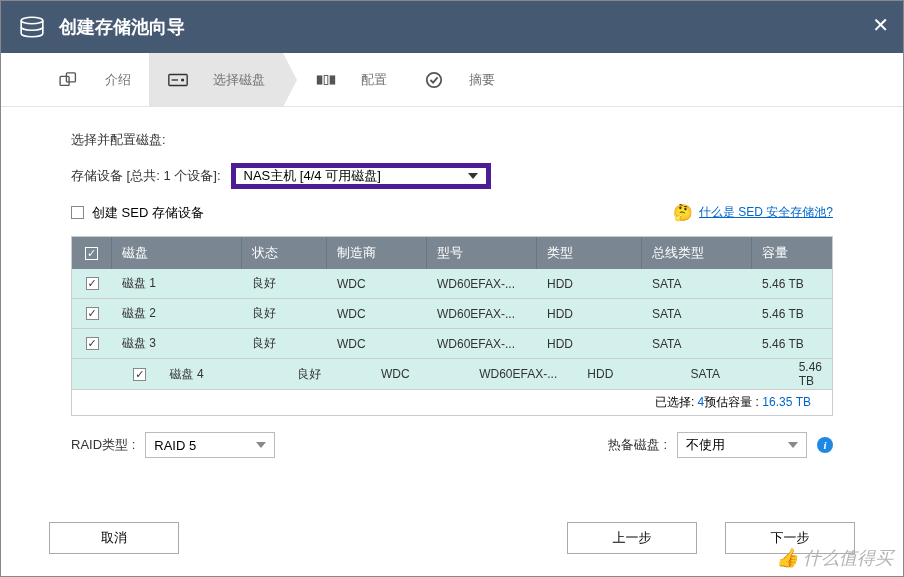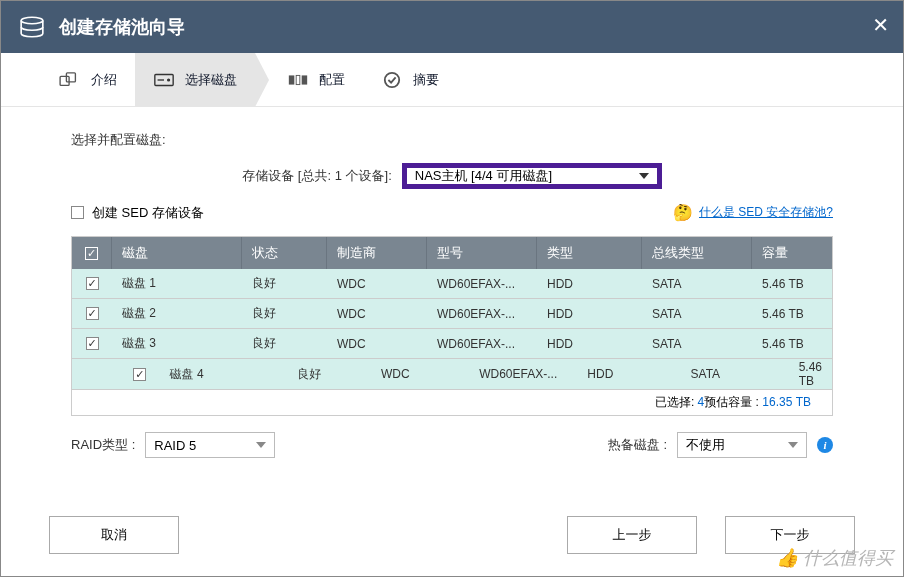--- a/index.html
+++ b/index.html
@@ -3,27 +3,27 @@
   <meta charset="utf-8">
   <style>
     * { box-sizing: border-box; margin: 0; padding: 0; }
     body { font-family: "Microsoft YaHei", Arial, sans-serif; font-size: 13px; background: #b0b0b0; width: 904px; height: 577px; overflow: hidden; }
     .dialog { background: #fff; width: 904px; height: 577px; position: relative; border: 1px solid #888; }
     .titlebar { background: #455a72; color: #fff; height: 52px; display: flex; align-items: center; padding: 0 18px; }
     .titlebar .db-icon { width: 26px; height: 22px; margin-right: 14px; }
     .titlebar .title { font-size: 18px; font-weight: 700; }
     .close-btn { position: absolute; right: 14px; top: 12px; color: #fff; font-size: 20px; cursor: pointer; }
     .stepper { height: 54px; display: flex; align-items: center; padding: 0 40px; border-bottom: 1px solid #e5e5e5; gap: 0; }
-    .step { display: flex; align-items: center; gap: 10px; padding: 0 18px; height: 54px; color: #0f172a; position: relative; }
+    .step { display: flex; align-items: center; gap: 24px; padding: 0 18px; height: 54px; color: #737373; position: relative; }
     .step.active { background: #e5e5e5; }
     .step .step-icon { width: 22px; height: 18px; }
     .step-arrow { width: 0; height: 0; border-top: 27px solid transparent; border-bottom: 27px solid transparent; border-left: 14px solid #e5e5e5; }
     .content { padding: 24px 70px 0 70px; }
     .section-label { font-size: 13px; color: #333; margin-bottom: 14px; }
-    .row { display: flex; align-items: center; margin-bottom: 14px; gap: 10px; justify-content: center; }
+    .row { display: flex; align-items: center; margin-bottom: 14px; gap: 10px; }
     .label { font-size: 13px; color: #333; white-space: nowrap; }
     .select { display: flex; align-items: center; justify-content: space-between; border: 5px solid #4c1d95; height: 26px; padding: 0 8px; background: #fff; }
     .select .triangle { width: 0; height: 0; border-left: 5px solid transparent; border-right: 5px solid transparent; border-top: 6px solid #333; }
     .select.light { border: 1px solid #bbb; }
     .select.light .triangle { border-top-color: #888; }
     .checkbox-row { display: flex; align-items: center; gap: 8px; }
     .checkbox { width: 13px; height: 13px; border: 1px solid #888; display: inline-flex; align-items: center; justify-content: center; background: #fff; }
     .checkbox.checked::after { content: "✓"; font-size: 11px; color: #333; }
     .sed-row { display: flex; justify-content: space-between; align-items: center; margin-bottom: 14px; }
     .sed-link { display: flex; align-items: center; gap: 6px; }
@@ -43,21 +43,21 @@
     .col-type { width: 105px; }
     .col-bus { width: 110px; }
     .col-cap { flex: 1; }
     .table-footer { display: flex; justify-content: flex-end; padding: 4px 21px; border: 1px solid #ccc; border-top: none; font-size: 12px; }
     .blue { color: #0066cc; }
     .raid-row { display: flex; justify-content: space-between; align-items: center; margin-top: 16px; }
     .raid-left { display: flex; align-items: center; gap: 10px; }
     .raid-right { display: flex; align-items: center; gap: 10px; }
     .info-icon { width: 16px; height: 16px; border-radius: 50%; background: #1e88e5; color: #fff; display: flex; align-items: center; justify-content: center; font-size: 11px; font-weight: bold; font-style: italic; font-family: Georgia, serif; }
     .footer { position: absolute; bottom: 22px; left: 0; right: 0; display: flex; justify-content: space-between; padding: 0 48px; }
-    .btn { border: 1px solid #aaa; background: #fff; width: 130px; height: 38px; display: flex; align-items: center; justify-content: center; cursor: pointer; font-size: 13px; }
+    .btn { border: 1px solid #aaa; background: #fff; width: 130px; height: 32px; display: flex; align-items: center; justify-content: center; cursor: pointer; font-size: 13px; }
     .btn-group { display: flex; gap: 28px; }
     .hdr-check { width: 13px; height: 13px; border: 1px solid #fff; display: inline-flex; align-items: center; justify-content: center; }
     .hdr-check::after { content: "✓"; font-size: 11px; color: #fff; }
     .watermark { position: absolute; right: 10px; bottom: 6px; color: #b5b5b5; font-size: 18px; font-style: italic; display: flex; align-items: center; gap: 4px; pointer-events: none; }
     .emoji-icon { font-size: 16px; }
   </style>
 </head>
 <body>
 
 <div class="dialog">

